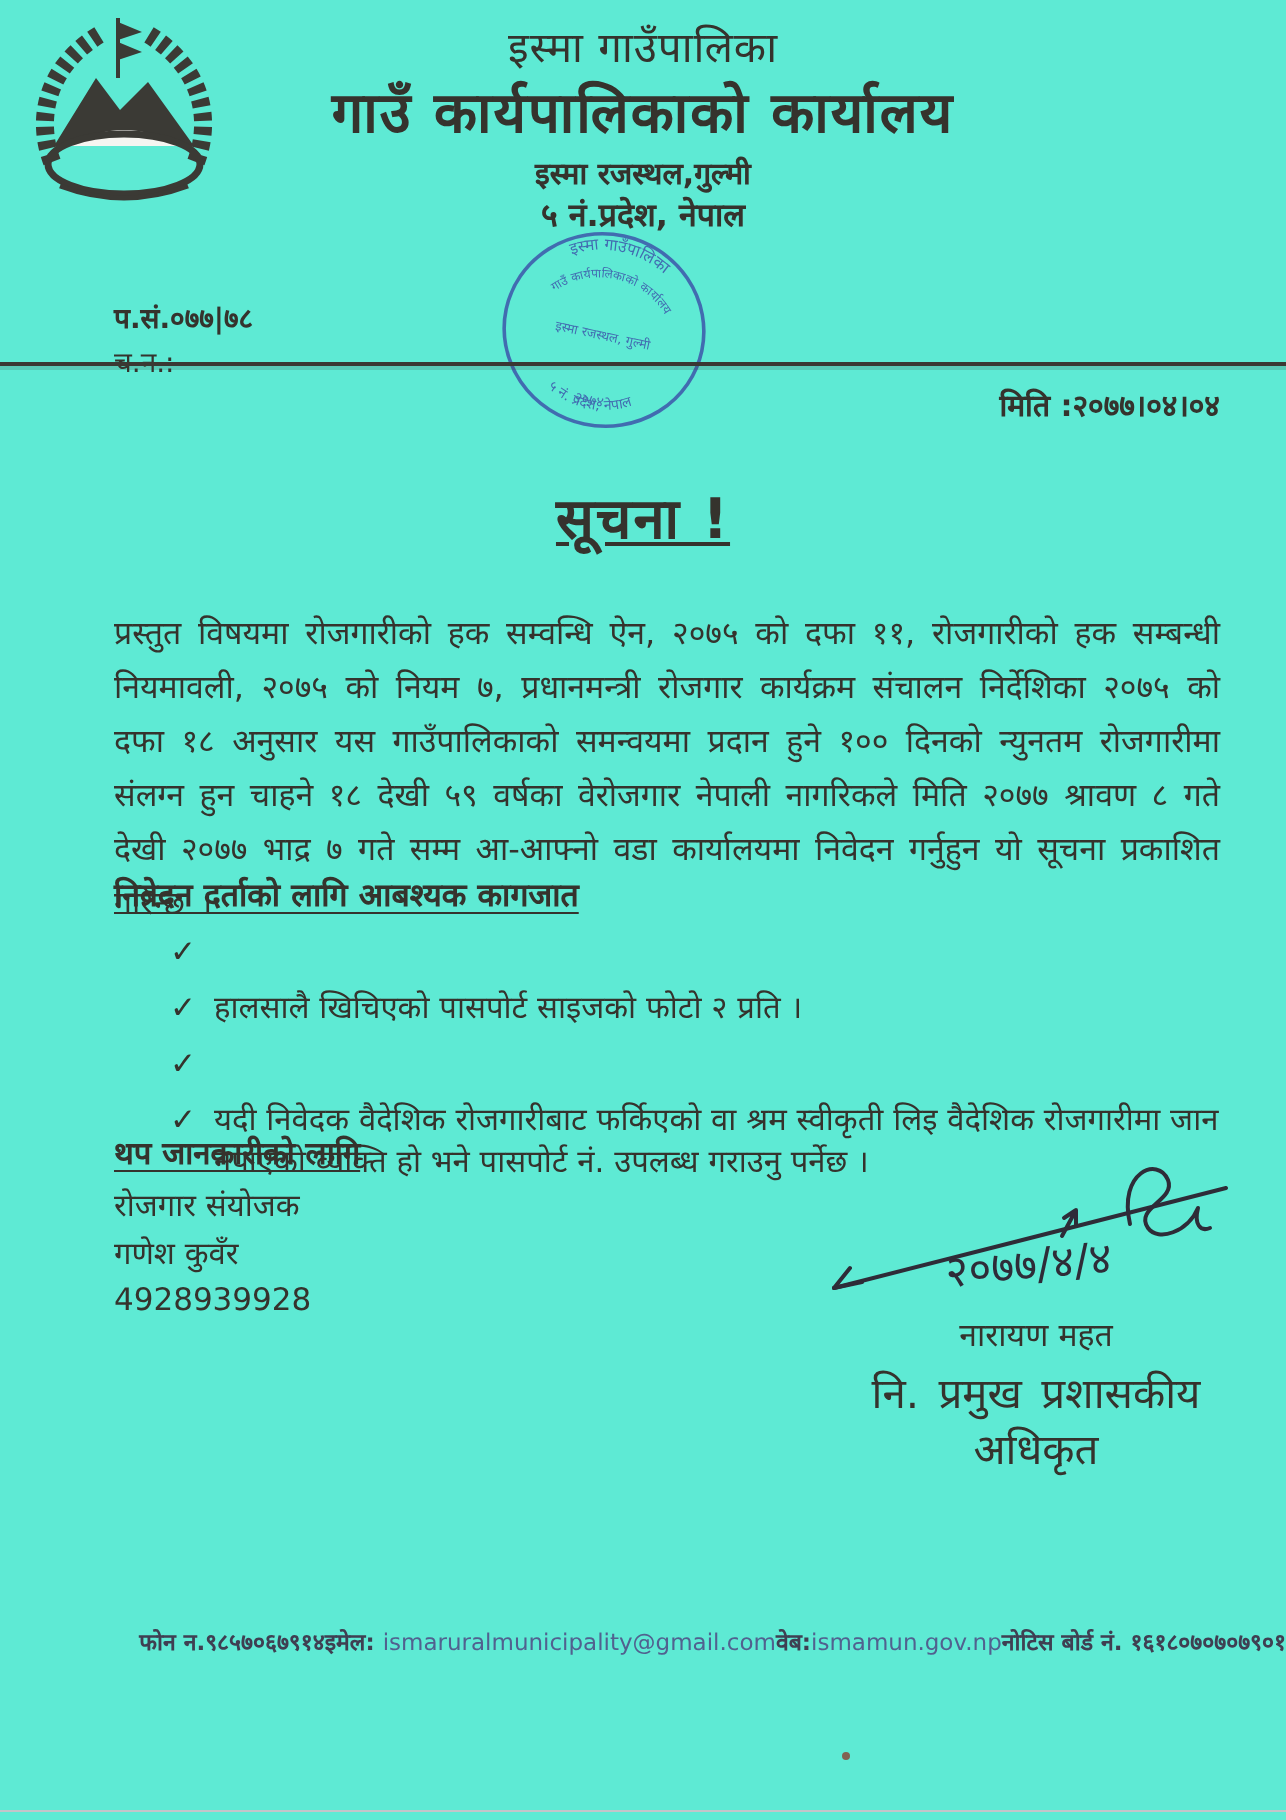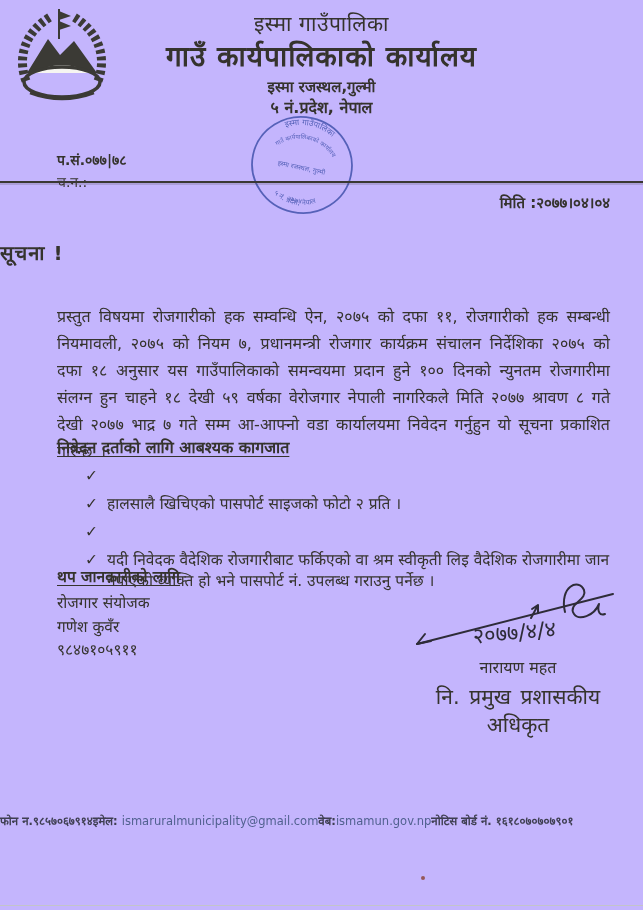--- a/index.html
+++ b/index.html
@@ -1,56 +1,56 @@
 <!DOCTYPE html>
 <html><head>
 <meta charset="utf-8">
 <style>
   html,body{margin:0;padding:0;}
   body{background:#e9e8e4;font-family:"DejaVu Sans","Liberation Sans",sans-serif;}
   .page{
     position:relative;width:643px;height:910px;margin:0 auto;
-    background:#c4b5fd;color:#35332d;overflow:hidden;
+    background:#5eead4;color:#35332d;overflow:hidden;
   }
   
   .emblem{position:absolute;left:12px;top:5px;width:100px;height:108px;}
   .header{position:absolute;left:0;right:0;top:12px;text-align:center;line-height:1.15;}
   .h-muni{font-size:21px;letter-spacing:.5px;}
   .h-office{font-size:28px;font-weight:bold;letter-spacing:1px;margin-top:5px;}
   .h-center{font-size:25px;letter-spacing:2px;margin-top:4px;}
   .h-addr{font-size:15px;font-weight:bold;margin-top:6px;}
   .h-prov{font-size:16px;font-weight:bold;margin-top:2px;}
   
   .stamp{position:absolute;left:246px;top:110px;width:112px;height:110px;opacity:.8;}
   
   .refs{position:absolute;left:57px;top:149px;font-size:14px;line-height:1.6;}
   .refs .b{font-weight:bold;}
   .rule{position:absolute;left:0;right:0;top:181px;border-top:2.5px solid #3a3833;box-shadow:0 2px 0 rgba(60,56,50,.18);}
   .date{position:absolute;right:33px;top:192px;font-size:15px;font-weight:bold;}
   
-  .title{position:absolute;left:0;right:0;top:239px;font-size:20px;font-weight:bold;letter-spacing:1px;}
+  .title{position:absolute;left:0;right:0;top:239px;text-align:center;font-size:28px;font-weight:bold;letter-spacing:1px;text-decoration:underline;}
   .bodytext{position:absolute;left:57px;top:303px;width:553px;font-size:16px;line-height:27px;text-align:justify;word-spacing:2.5px;}
   
   .reqs{position:absolute;left:57px;top:436px;width:556px;}
   .req-head{font-size:16px;font-weight:bold;text-decoration:underline;text-underline-offset:3px;margin-bottom:8px;}
   .check-item{display:flex;gap:9px;padding-left:28px;font-size:15.5px;line-height:21px;margin-bottom:7px;}
   .check-item .check{font-weight:bold;flex:0 0 auto;}
   
   .contact{position:absolute;left:57px;top:567px;font-size:15.5px;line-height:1.32;}
   .contact .c-head{font-weight:bold;text-decoration:underline;text-underline-offset:3px;margin-bottom:6px;}
   .contact div{margin-bottom:3px;}
   
   .sig-block{position:absolute;left:408px;top:578px;width:220px;text-align:center;}
   .sig-svg{display:block;margin:0 auto;}
   .sig-name{font-size:16px;margin-top:-14px;}
   .sig-title{font-size:21px;margin-top:4px;word-spacing:3px;}
   .sig-stamp{position:absolute;left:360px;top:701px;width:270px;text-align:center;
              font-size:15px;font-weight:bold;color:#2e2d3a;letter-spacing:.3px;word-spacing:3px;}
   
-  .footer{position:absolute;left:0;right:0;top:813px;text-align:left;font-size:11.5px;white-space:nowrap;color:#3f3f52;}
+  .footer{position:absolute;left:0;right:0;top:813px;text-align:right;font-size:11.5px;white-space:nowrap;color:#3f3f52;}
   .footer .dev{font-weight:bold;}
   .footer .lat{color:#51618f;font-weight:normal;}
   .bottom-line{position:absolute;left:0;right:0;bottom:4px;border-top:1.5px solid #c3c4c9;}
   .dot{position:absolute;left:421px;top:876px;width:4px;height:4px;border-radius:50%;background:#8a4030;opacity:.8;}
 </style>
 </head>
 <body>
 
 <div class="page">
 
@@ -119,21 +119,21 @@
           <span class="check">✓</span>
           <span>यदी निवेदक वैदेशिक रोजगारीबाट फर्किएको वा श्रम स्वीकृती लिइ वैदेशिक रोजगारीमा जान नपाएको व्यक्ति हो भने पासपोर्ट नं. उपलब्ध गराउनु पर्नेछ ।</span>
         </div>
       </div>
   </div>
 
   <div class="contact">
     <div class="c-head">थप जानकारीको लागि</div>
     <div>रोजगार संयोजक</div>
     <div>गणेश कुवँर</div>
-    <div>९८४७१०५९११</div>
+    <div>4928939928</div>
   </div>
 
   <div class="sig-block">
     <svg class="sig-svg" width="210" height="92" viewBox="0 0 210 92">
       <g stroke="#2e2c38" fill="none" stroke-width="2" stroke-linecap="round">
         <path d="M4,66 L200,16"></path>
         <path d="M4,66 l14,-3 M4,66 l8,-10"></path>
         <path d="M118,40 l7,-13 l-6,4 m6,-4 l0,8"></path>
         <path d="M152,34 C146,8 166,0 171,12 C175,22 154,26 161,36 C166,43 181,38 186,26 M186,26 c-2,8 1,12 6,10"></path>
       </g>

